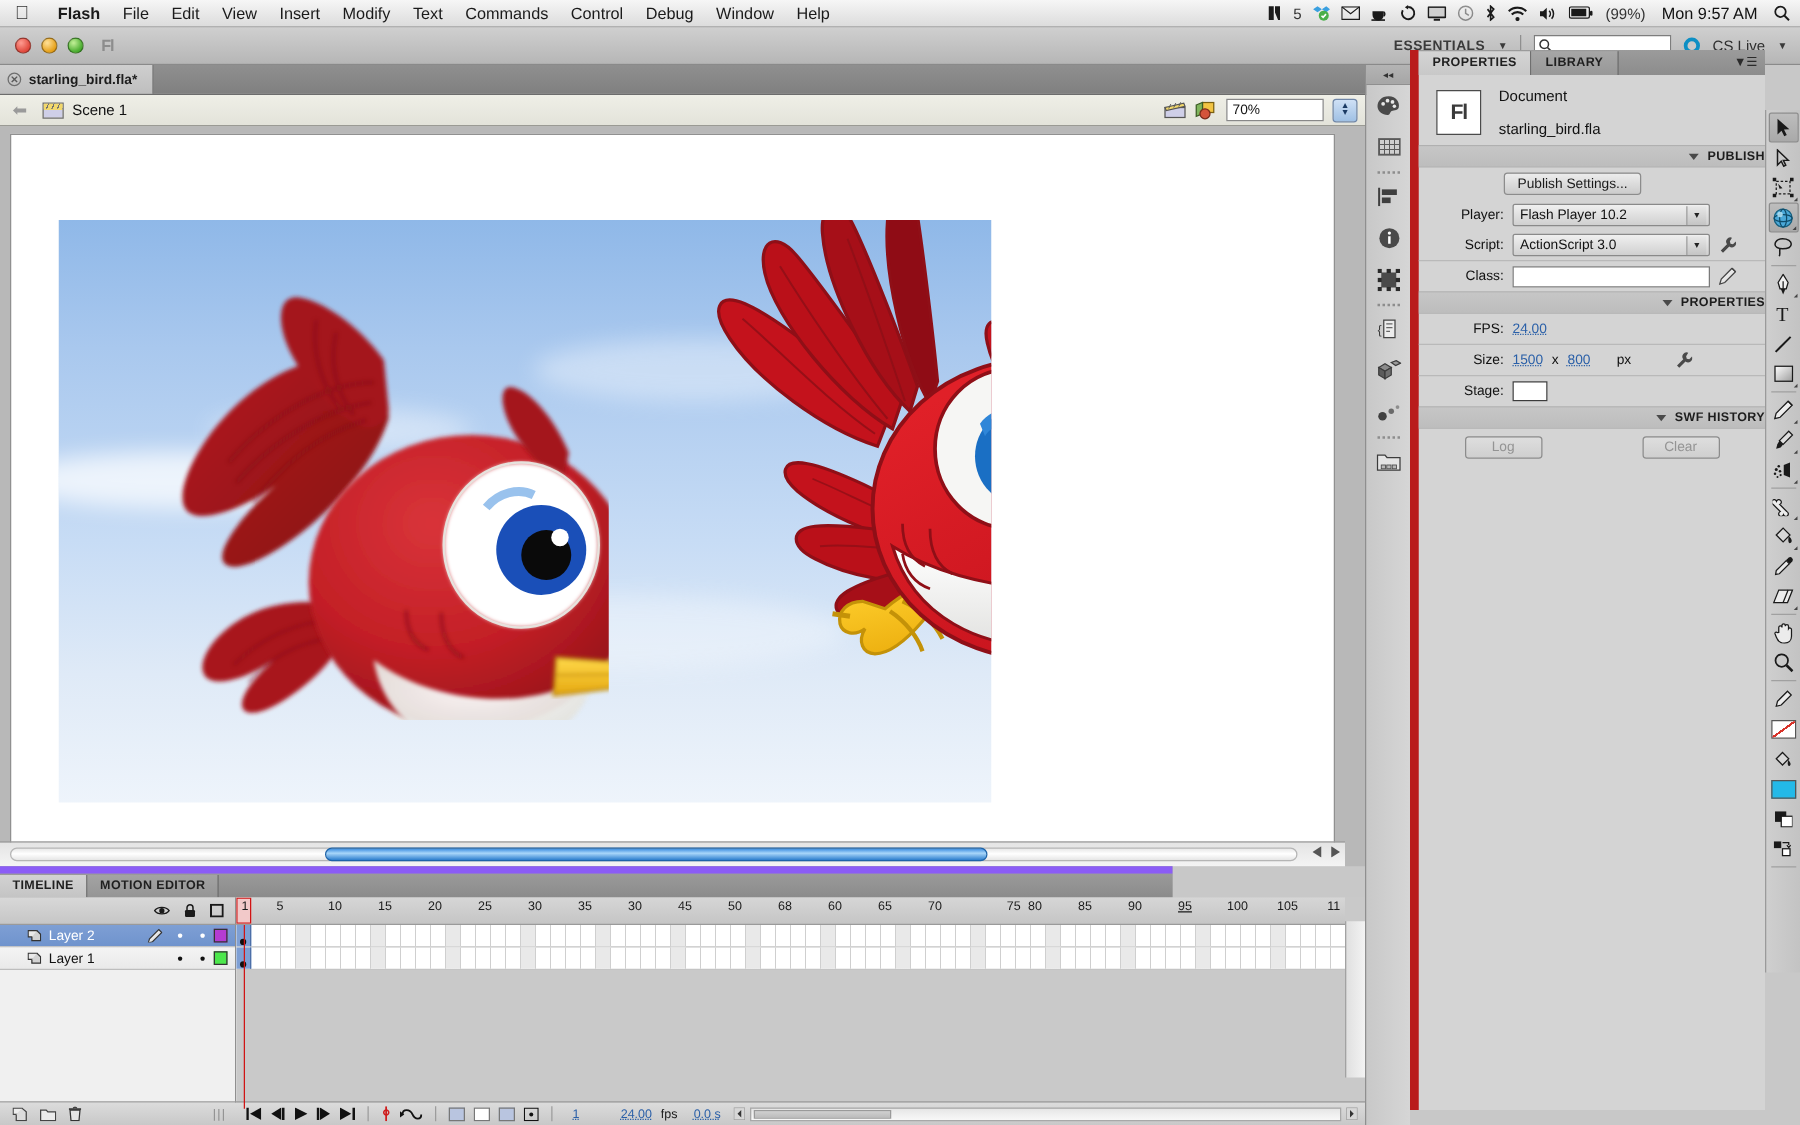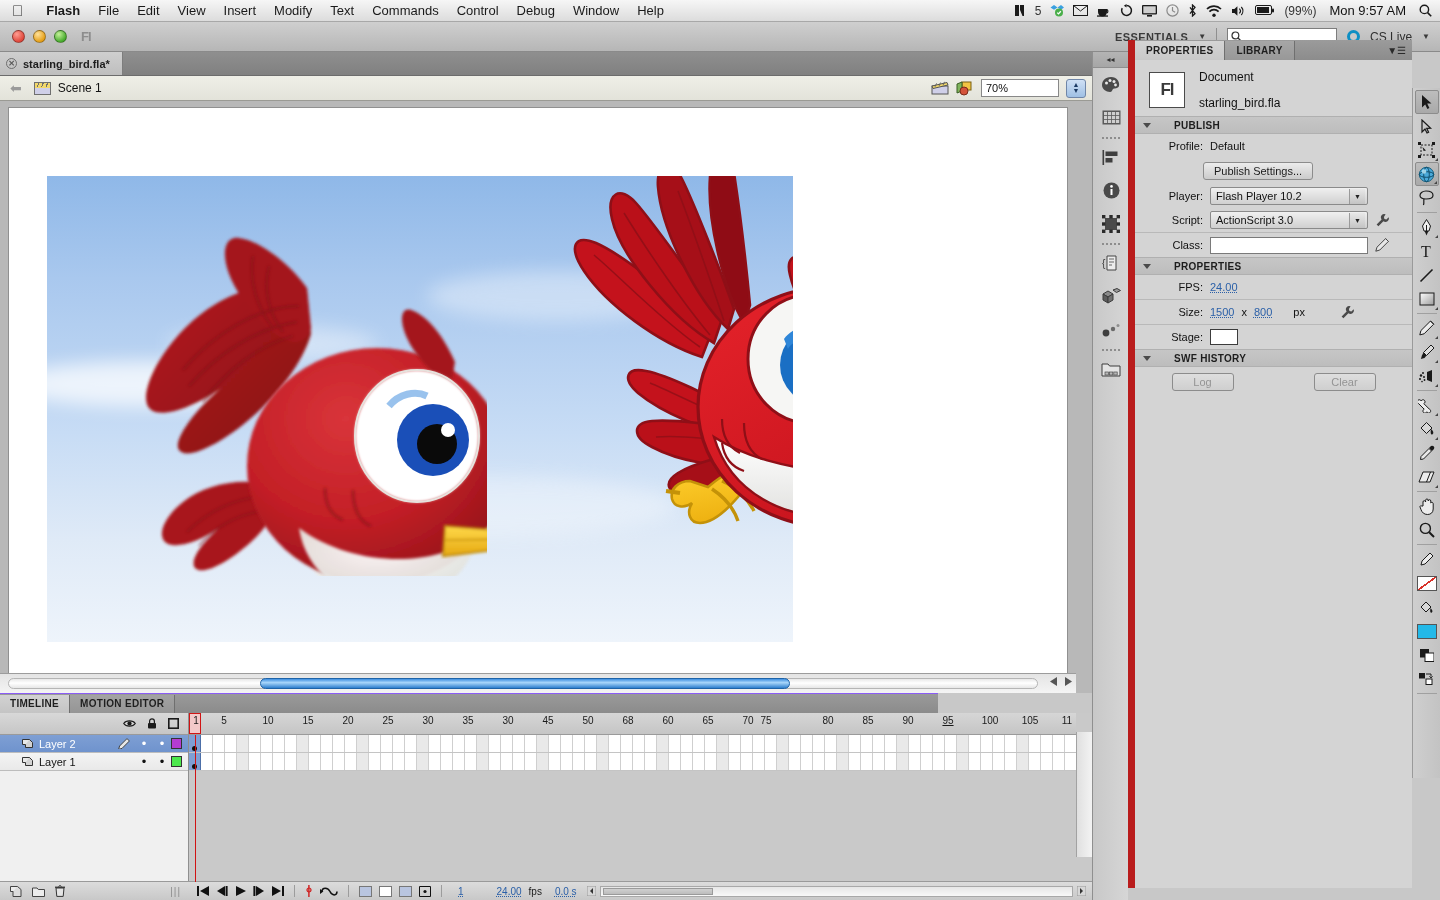--- a/index.html
+++ b/index.html
@@ -160,21 +160,21 @@
     position:absolute; left:260px; top:4px; width:530px; height:11px;
     border-radius:6px;
     background: linear-gradient(to bottom,#3f8fe0,#a8d6fa 40%,#2d7ecd);
     border:1px solid #1d63a8;
   }
   .hs-btns { position:absolute; right:4px; top:3px; display:flex; gap:6px; }
 
   
   .timeline {
     position: absolute; top: 693px; left: 0; width: 938px; height: 207px;
-    background: #a3a3a3; border-top: 1px solid #8b5cf6;
+    background: #a3a3a3; border-top: 6px solid #8b5cf6;
   }
   .tl-tabs {
     height: 19px; background: linear-gradient(to bottom,#9a9a9a,#8b8b8b);
     display: flex; align-items: flex-end;
   }
   .tl-tab {
     height: 18px; padding: 0 10px; font-size: 10px; font-weight: bold;
     color: #1f1f1f; letter-spacing: .3px; line-height: 18px;
     border-right: 1px solid #6f6f6f;
   }
@@ -286,22 +286,22 @@
     width:36px;height:36px;background:#fff;border:1px solid #4b4b4b;
     display:flex;align-items:center;justify-content:center;
     font-size:17px; font-weight:bold; color:#3a3a3a; letter-spacing:-1px;
   }
   .doc-meta { display:flex;flex-direction:column; gap:12px; }
   .doc-label { font-size:12px; color:#111; }
 
   .sect-head {
     height:18px; background: linear-gradient(to bottom,#c6c6c6,#bdbdbd);
     border-top:1px solid #b0b0b0; border-bottom:1px solid #b0b0b0;
-    display:flex; align-items:center; gap:23px; padding-left:8px;
-    font-size:10px; font-weight:bold; color:#1d1d1d; letter-spacing:.3px;
+    display:flex; align-items:center; gap:7px; padding-left:8px;
+    font-size:10px; font-weight:bold; color:#1d1d1d; letter-spacing:.3px;justify-content:flex-end;
   }
   .tri { width:0;height:0;border-left:4px solid transparent;border-right:4px solid transparent;border-top:5px solid #4a4a4a; }
   .prow { display:flex; align-items:center; min-height:24px; padding-left:8px; gap:7px; }
   .prow .plabel { font-size:11px; color:#111; text-align:right; }
   .w-lab { width:60px; }
   .pval { font-size:11px; color:#111; }
   .link-val { font-size:11px; color:#2b60a8; text-decoration: underline dotted; }
   .btn {
     height:18px; padding:0 10px; font-size:11px; color:#1b1b1b;
     background: linear-gradient(to bottom,#ececec,#cbcbcb);
@@ -762,21 +762,21 @@
         <span class="rl" style="left:199px;">25</span>
         <span class="rl" style="left:239px;">30</span>
         <span class="rl" style="left:279px;">35</span>
         <span class="rl" style="left:319px;">30</span>
         <span class="rl" style="left:359px;">45</span>
         <span class="rl" style="left:399px;">50</span>
         <span class="rl" style="left:439px;">68</span>
         <span class="rl" style="left:479px;">60</span>
         <span class="rl" style="left:519px;">65</span>
         <span class="rl" style="left:559px;">70</span>
-        <span class="rl" style="left:577px;">75</span>
+        <span class="rl" style="left:622px;">75</span>
         <span class="rl" style="left:639px;">80</span>
         <span class="rl" style="left:679px;">85</span>
         <span class="rl" style="left:719px;">90</span>
         <span class="rl" style="left:759px;text-decoration:underline;">95</span>
         <span class="rl" style="left:801px;">100</span>
         <span class="rl" style="left:841px;">105</span>
         <span class="rl" style="left:878px;">11</span>
       </div>
 
       <div class="playhead-line"></div>
@@ -1066,24 +1066,20 @@
       <div class="doc-meta">
         <span class="doc-label">Document</span>
         <span class="doc-label">starling_bird.fla</span>
       </div>
     </div>
 
     <div class="sect-head">
       <span class="tri"></span>
       <span>PUBLISH</span>
     </div>
-    <div class="prow">
-      <span class="plabel w-lab">Profile:</span>
-      <span class="pval">Default</span>
-    </div>
     <div class="prow" style="padding-left:68px;min-height:26px;">
       <button class="btn">Publish Settings...</button>
     </div>
     <div class="prow">
       <span class="plabel w-lab">Player:</span>
       <div class="dropdown">
         <span>Flash Player 10.2</span>
         <span class="dd-arrow">▼</span>
       </div>
     </div>

